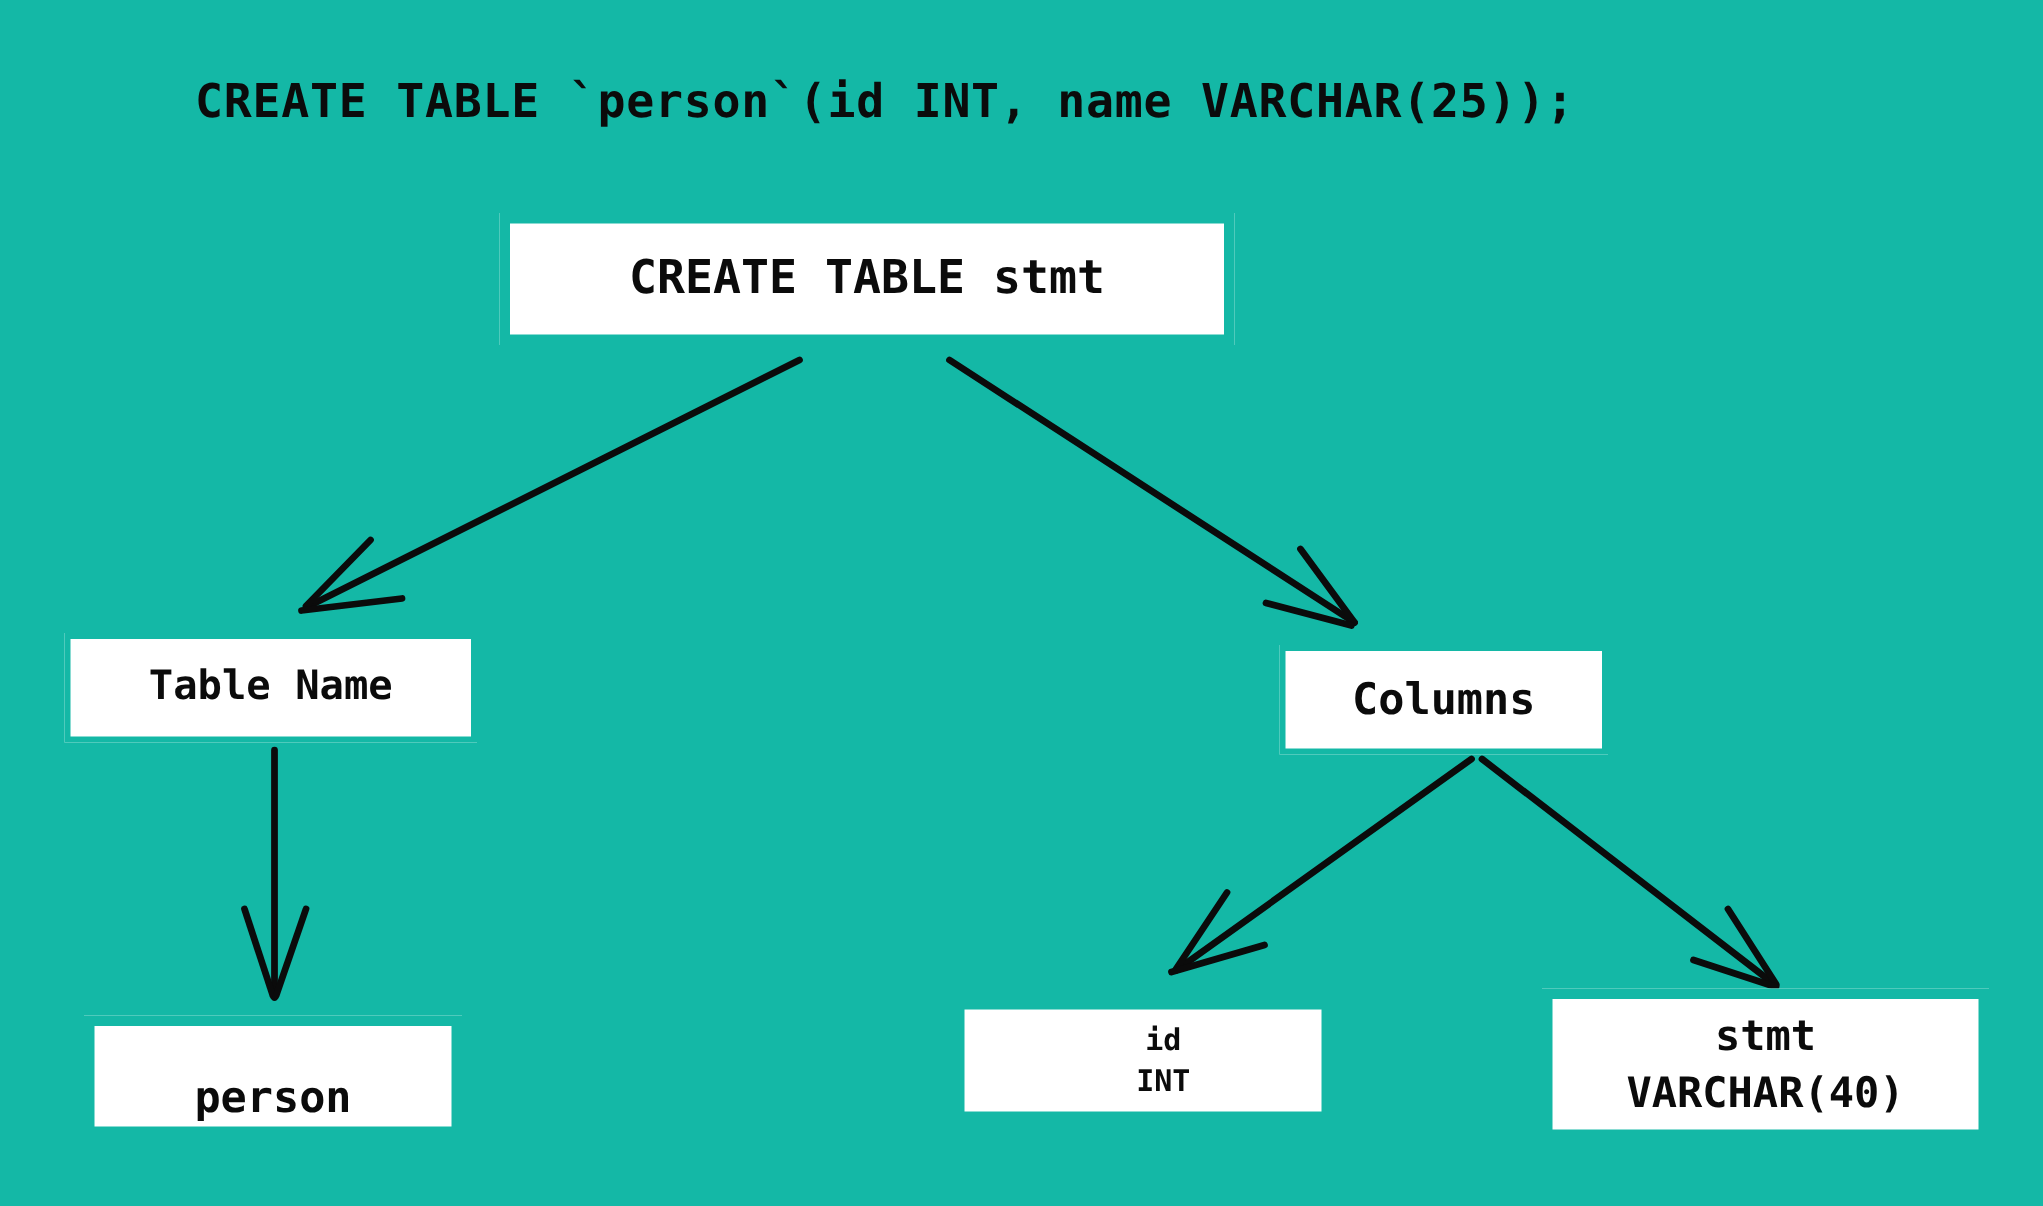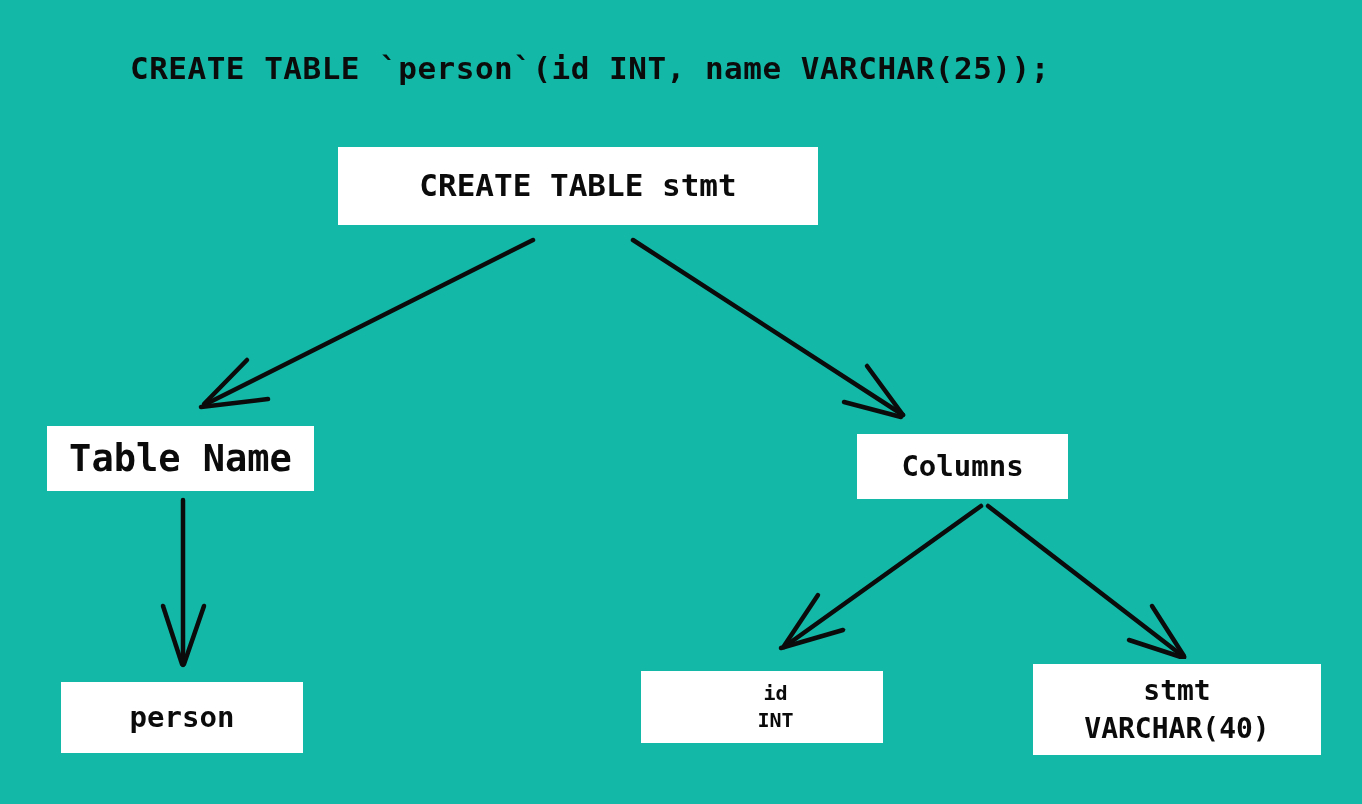--- a/index.html
+++ b/index.html
@@ -21,37 +21,37 @@
     left: 130px;
     top: 50px;
     font-size: 31px;
     font-weight: 700;
     letter-spacing: 0.5px;
     white-space: pre;
   }
   .node {
     position: absolute;
     background: #ffffff;
-    border: 5px solid #14b8a6;
+    border: 7px solid #14b8a6;
     display: flex;
     flex-direction: column;
     align-items: center;
     justify-content: center;
     text-align: center;
     font-weight: 700;
     box-sizing: border-box;
   }
   .node .line {
     display: block;
     line-height: 1.35;
   }
   #node-root        { left: 333px; top: 142px; width: 490px; height: 88px;  font-size: 31px; }
-  #node-table-name  { left: 43px;  top: 422px; width: 275px; height: 73px;  font-size: 37px; border-width: 4px; }
+  #node-table-name  { left: 43px;  top: 422px; width: 275px; height: 73px;  font-size: 27px; border-width: 4px; }
   #node-columns     { left: 853px; top: 430px; width: 219px; height: 73px;  font-size: 29px; border-width: 4px; }
-  #node-person      { left: 56px;  top: 677px; width: 252px; height: 81px;  font-size: 29px; }
+  #node-person      { left: 56px;  top: 677px; width: 252px; height: 81px;  font-size: 29px; justify-content: flex-end; }
   #node-id-col      { left: 636px; top: 666px; width: 252px; height: 82px; font-size: 20px; padding-left: 27px; }
   #node-name-col    { left: 1028px;top: 659px; width: 298px; height: 101px; font-size: 28px; }
   .edges-layer {
     position: absolute;
     left: 0; top: 0;
     width: 1362px;
     height: 804px;
     pointer-events: none;
   }
   .edges-layer path, .edges-layer line {

